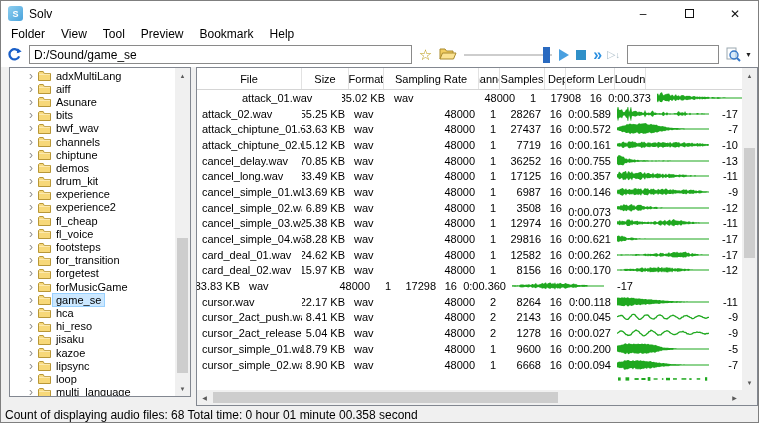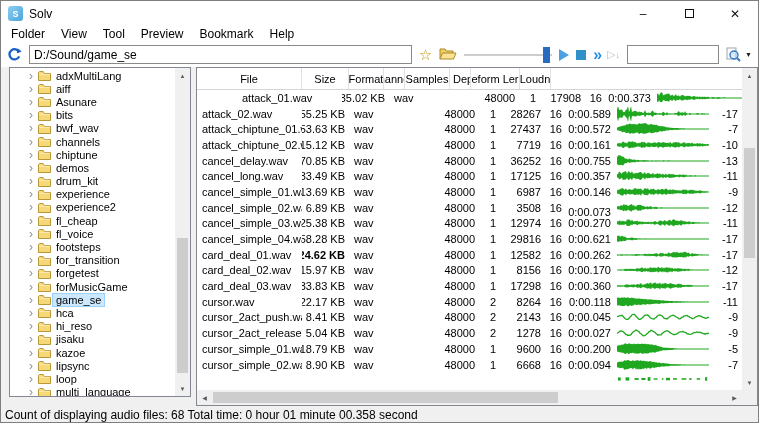--- a/index.html
+++ b/index.html
@@ -389,20 +389,21 @@
     <div class="scroll-btn" style="bottom:0">▼</div>
   </div>
 </div>
 
 <div class="table-panel">
   <div class="tbl">
     <div class="thead" id="thead">
         <div class="th" style="width: 105px;">File</div>
         <div class="th" style="width: 47px;">Size</div>
         <div class="th" style="width: 35px;">Format</div>
+        <div class="th" style="width: 95px;">Sampling Rate</div>
         <div class="th" style="width: 21px;">hanne</div>
         <div class="th" style="width: 45px;">Samples</div>
         <div class="th" style="width: 21px;">t Dep</div>
         <div class="th" style="width: 49px;">eform Ler</div>
         <div class="th" style="width: 31px;">Loudn</div>
       </div>
     <div id="tbody">
         <div class="trow">
           <div class="td l" style="width: 105px; margin-left: 40px;">attack_01.wav</div>
           <div class="td r" style="width: 47px;">35.02 KB</div>
@@ -558,21 +559,21 @@
           <div class="td r" style="width: 49px;">0:00.621</div>
           <div class="td c" style="width: 96px;">
             <svg width="92" height="14" viewBox="0 0 92 14">
               <polygon points="0,4.37 1,3.82 2,3.54 3,4.57 4,4.56 5,3.48 6,4.52 7,4.59 8,4.72 9,5.26 10,6.25 11,6.06 12,6.10 13,6.12 14,5.60 15,5.59 16,5.69 17,6.09 18,6.14 19,5.96 20,6.20 21,6.45 22,6.27 23,6.29 24,6.60 25,6.41 26,6.60 27,6.60 28,6.35 29,6.53 30,6.41 31,6.56 32,6.60 33,6.60 34,6.60 35,6.40 36,6.44 37,6.54 38,6.60 39,6.51 40,6.58 41,6.46 42,6.48 43,6.49 44,6.60 45,6.60 46,6.60 47,6.60 48,6.60 49,6.60 50,6.52 51,6.53 52,6.60 53,6.56 54,6.60 55,6.60 56,6.60 57,6.59 58,6.60 59,6.60 60,6.60 61,6.60 62,6.60 63,6.60 64,6.60 65,6.60 66,6.60 67,6.60 68,6.60 69,6.60 70,6.60 71,6.60 72,6.60 73,6.60 74,6.60 75,6.60 76,6.60 77,6.60 78,6.60 79,6.60 80,6.60 81,6.60 82,6.60 83,6.60 84,6.60 85,6.60 86,6.60 87,6.60 88,6.60 89,6.60 90,6.60 91,6.60 92,6.60 92,7.40 91,7.40 90,7.40 89,7.40 88,7.40 87,7.40 86,7.40 85,7.40 84,7.40 83,7.40 82,7.40 81,7.40 80,7.40 79,7.40 78,7.40 77,7.40 76,7.40 75,7.40 74,7.40 73,7.40 72,7.40 71,7.40 70,7.40 69,7.40 68,7.40 67,7.40 66,7.40 65,7.40 64,7.40 63,7.40 62,7.40 61,7.40 60,7.40 59,7.40 58,7.40 57,7.40 56,7.40 55,7.40 54,7.40 53,7.40 52,7.40 51,7.46 50,7.47 49,7.40 48,7.40 47,7.40 46,7.40 45,7.40 44,7.40 43,7.49 42,7.40 41,7.52 40,7.41 39,7.48 38,7.40 37,7.40 36,7.50 35,7.51 34,7.40 33,7.40 32,7.40 31,7.40 30,7.42 29,7.40 28,7.60 27,7.40 26,7.40 25,7.54 24,7.40 23,7.60 22,7.61 21,7.40 20,7.63 19,8.04 18,7.79 17,7.70 16,8.30 15,8.26 14,8.14 13,7.72 12,7.75 11,7.89 10,7.59 9,8.64 8,8.99 7,9.00 6,8.76 5,9.57 4,9.43 3,8.80 2,10.31 1,9.54 0,9.62" fill="#1fa81f"></polygon>
             </svg>
           </div>
           <div class="td r" style="width: 31px;">-17</div>
         </div>
         <div class="trow">
           <div class="td l" style="width: 105px;">card_deal_01.wav</div>
-          <div class="td r" style="width: 47px; font-weight: bold;">24.62 KB</div>
+          <div class="td r" style="width: 47px;">24.62 KB</div>
           <div class="td l" style="width: 35px;">wav</div>
           <div class="td r" style="width: 95px;">48000</div>
           <div class="td r" style="width: 21px;">1</div>
           <div class="td r" style="width: 45px;">12582</div>
           <div class="td r" style="width: 21px;">16</div>
           <div class="td r" style="width: 49px;">0:00.262</div>
           <div class="td c" style="width: 96px;">
             <svg width="92" height="14" viewBox="0 0 92 14">
               <polygon points="0,6.25 1,6.42 2,6.60 3,6.43 4,6.29 5,6.21 6,6.55 7,6.60 8,6.60 9,6.29 10,6.60 11,6.35 12,6.55 13,6.41 14,6.18 15,6.51 16,6.20 17,6.49 18,6.19 19,5.93 20,6.09 21,6.33 22,5.89 23,6.49 24,6.24 25,6.42 26,6.32 27,6.11 28,5.86 29,5.78 30,6.42 31,5.57 32,6.33 33,5.69 34,5.93 35,6.06 36,5.88 37,5.63 38,5.45 39,5.18 40,5.14 41,6.17 42,6.15 43,4.92 44,4.86 45,5.53 46,4.75 47,6.10 48,6.07 49,5.40 50,5.63 51,5.16 52,4.04 53,5.73 54,5.12 55,4.99 56,3.92 57,4.26 58,3.92 59,4.86 60,3.47 61,4.67 62,4.67 63,4.78 64,4.28 65,4.93 66,3.95 67,4.30 68,3.68 69,3.73 70,5.34 71,4.83 72,4.76 73,5.90 74,6.15 75,4.96 76,5.62 77,5.91 78,5.58 79,5.99 80,5.90 81,5.95 82,6.38 83,6.50 84,6.32 85,6.28 86,6.60 87,6.58 88,6.39 89,6.51 90,6.60 91,6.60 92,6.60 92,7.40 91,7.40 90,7.40 89,7.44 88,7.60 87,7.40 86,7.40 85,7.54 84,7.55 83,7.45 82,7.60 81,7.86 80,7.83 79,7.86 78,8.12 77,7.90 76,8.20 75,8.81 74,7.73 73,7.97 72,8.76 71,8.59 70,8.30 69,9.52 68,9.33 67,9.17 66,9.68 65,8.82 64,9.13 63,9.09 62,9.07 61,9.03 60,9.67 59,9.02 58,9.71 57,9.07 56,9.79 55,8.85 54,8.65 53,8.01 52,9.11 51,8.40 50,8.20 49,8.28 48,7.76 47,7.70 46,8.61 45,8.26 44,8.63 43,8.51 42,7.78 41,7.68 40,8.70 39,8.45 38,8.26 37,8.00 36,7.97 35,7.82 34,8.03 33,8.29 32,7.58 31,8.40 30,7.57 29,8.21 28,7.86 27,7.85 26,7.53 25,7.53 24,7.56 23,7.46 22,7.78 21,7.50 20,7.82 19,8.01 18,7.69 17,7.40 16,7.80 15,7.40 14,7.61 13,7.43 12,7.42 11,7.50 10,7.40 9,7.59 8,7.40 7,7.40 6,7.40 5,7.78 4,7.65 3,7.43 2,7.40 1,7.46 0,7.69" fill="#1fa81f"></polygon>
             </svg>
@@ -589,21 +590,20 @@
           <div class="td r" style="width: 21px;">16</div>
           <div class="td r" style="width: 49px;">0:00.170</div>
           <div class="td c" style="width: 96px;">
             <svg width="92" height="14" viewBox="0 0 92 14">
               <polygon points="0,6.42 1,6.46 2,6.44 3,6.60 4,6.23 5,6.51 6,6.44 7,6.33 8,5.79 9,6.01 10,5.87 11,5.97 12,5.99 13,5.77 14,5.78 15,6.09 16,5.82 17,5.95 18,6.18 19,5.75 20,4.91 21,5.39 22,5.50 23,5.55 24,4.73 25,4.48 26,4.72 27,5.93 28,4.52 29,5.61 30,5.63 31,4.71 32,5.64 33,4.04 34,4.81 35,4.73 36,5.00 37,4.30 38,4.96 39,4.40 40,5.60 41,3.53 42,4.51 43,5.00 44,4.97 45,3.76 46,5.65 47,4.14 48,5.50 49,4.09 50,4.82 51,4.15 52,5.36 53,4.24 54,5.80 55,4.48 56,5.56 57,5.94 58,5.10 59,5.66 60,5.41 61,5.02 62,5.54 63,5.17 64,5.74 65,5.43 66,6.32 67,5.74 68,5.74 69,5.91 70,6.21 71,5.86 72,6.12 73,6.34 74,6.60 75,6.29 76,6.57 77,6.53 78,6.38 79,6.56 80,6.60 81,6.39 82,6.60 83,6.43 84,6.60 85,6.60 86,6.60 87,6.60 88,6.60 89,6.60 90,6.60 91,6.60 92,6.60 92,7.40 91,7.40 90,7.40 89,7.40 88,7.40 87,7.40 86,7.40 85,7.40 84,7.40 83,7.44 82,7.40 81,7.52 80,7.40 79,7.44 78,7.48 77,7.40 76,7.40 75,7.51 74,7.40 73,7.52 72,7.82 71,7.99 70,7.56 69,7.79 68,8.09 67,8.15 66,7.55 65,8.27 64,8.06 63,8.64 62,8.25 61,8.92 60,8.38 59,8.11 58,8.73 57,7.84 56,8.14 55,9.39 54,8.07 53,9.16 52,8.35 51,9.66 50,9.10 49,9.42 48,8.34 47,9.40 46,8.07 45,9.38 44,8.54 43,8.42 42,8.76 41,9.65 40,8.08 39,9.04 38,8.44 37,9.22 36,8.80 35,9.17 34,8.79 33,9.48 32,7.96 31,9.27 30,7.96 29,8.04 28,8.92 27,8.06 26,8.81 25,9.23 24,8.77 23,8.33 22,8.26 21,8.15 20,8.66 19,7.92 18,7.68 17,7.95 16,7.96 15,7.65 14,8.11 13,8.01 12,7.72 11,7.81 10,8.01 9,7.92 8,8.09 7,7.57 6,7.40 5,7.40 4,7.64 3,7.40 2,7.50 1,7.40 0,7.56" fill="#1fa81f"></polygon>
             </svg>
           </div>
           <div class="td r" style="width: 31px;">-12</div>
         </div>
         <div class="trow">
-          <div class="td l" style="width: 105px;">card_deal_03.wav</div>
           <div class="td r" style="width: 47px;">33.83 KB</div>
           <div class="td l" style="width: 35px;">wav</div>
           <div class="td r" style="width: 95px;">48000</div>
           <div class="td r" style="width: 21px;">1</div>
           <div class="td r" style="width: 45px;">17298</div>
           <div class="td r" style="width: 21px;">16</div>
           <div class="td r" style="width: 49px;">0:00.360</div>
           <div class="td c" style="width: 96px;">
             <svg width="92" height="14" viewBox="0 0 92 14">
               <polygon points="0,6.60 1,6.12 2,6.39 3,6.05 4,6.52 5,6.17 6,6.32 7,6.42 8,5.68 9,5.41 10,5.44 11,5.60 12,5.67 13,6.11 14,5.47 15,5.65 16,5.42 17,5.19 18,5.79 19,5.91 20,5.01 21,4.90 22,5.67 23,4.86 24,3.94 25,5.68 26,5.51 27,5.68 28,4.86 29,5.16 30,3.70 31,4.52 32,4.65 33,3.72 34,3.43 35,5.56 36,4.10 37,4.28 38,3.34 39,4.22 40,5.02 41,3.93 42,5.07 43,3.24 44,5.46 45,4.40 46,4.41 47,4.65 48,3.80 49,4.17 50,5.12 51,5.05 52,4.92 53,4.29 54,4.10 55,4.92 56,4.79 57,5.23 58,5.50 59,5.78 60,5.14 61,4.77 62,4.60 63,5.49 64,4.76 65,5.83 66,5.92 67,5.98 68,5.96 69,6.22 70,5.63 71,6.11 72,5.85 73,5.93 74,6.09 75,6.03 76,6.42 77,6.40 78,6.43 79,6.60 80,6.52 81,6.60 82,6.50 83,6.60 84,6.58 85,6.60 86,6.60 87,6.60 88,6.60 89,6.60 90,6.60 91,6.60 92,6.60 92,7.40 91,7.40 90,7.40 89,7.40 88,7.40 87,7.40 86,7.40 85,7.40 84,7.42 83,7.40 82,7.40 81,7.40 80,7.40 79,7.40 78,7.46 77,7.46 76,7.54 75,7.72 74,7.67 73,7.75 72,8.04 71,7.84 70,8.09 69,7.57 68,8.00 67,7.76 66,7.99 65,7.98 64,9.01 63,8.22 62,8.69 61,8.67 60,8.54 59,8.07 58,8.40 57,8.60 56,8.63 55,9.04 54,9.44 53,9.64 52,8.76 51,8.41 50,8.46 49,8.99 48,10.00 47,8.96 46,9.55 45,9.26 44,8.46 43,10.74 42,8.91 41,9.50 40,8.76 39,9.14 38,9.89 37,9.33 36,9.28 35,8.29 34,10.15 33,9.48 32,9.20 31,9.36 30,9.80 29,8.50 28,8.89 27,7.98 26,8.27 25,8.23 24,9.22 23,8.88 22,8.17 21,8.63 20,8.68 19,7.77 18,7.85 17,8.36 16,8.41 15,8.01 14,8.11 13,7.75 12,8.28 11,8.16 10,8.44 9,8.13 8,8.32 7,7.46 6,7.51 5,7.81 4,7.42 3,7.89 2,7.51 1,7.66 0,7.40" fill="#1fa81f"></polygon>

